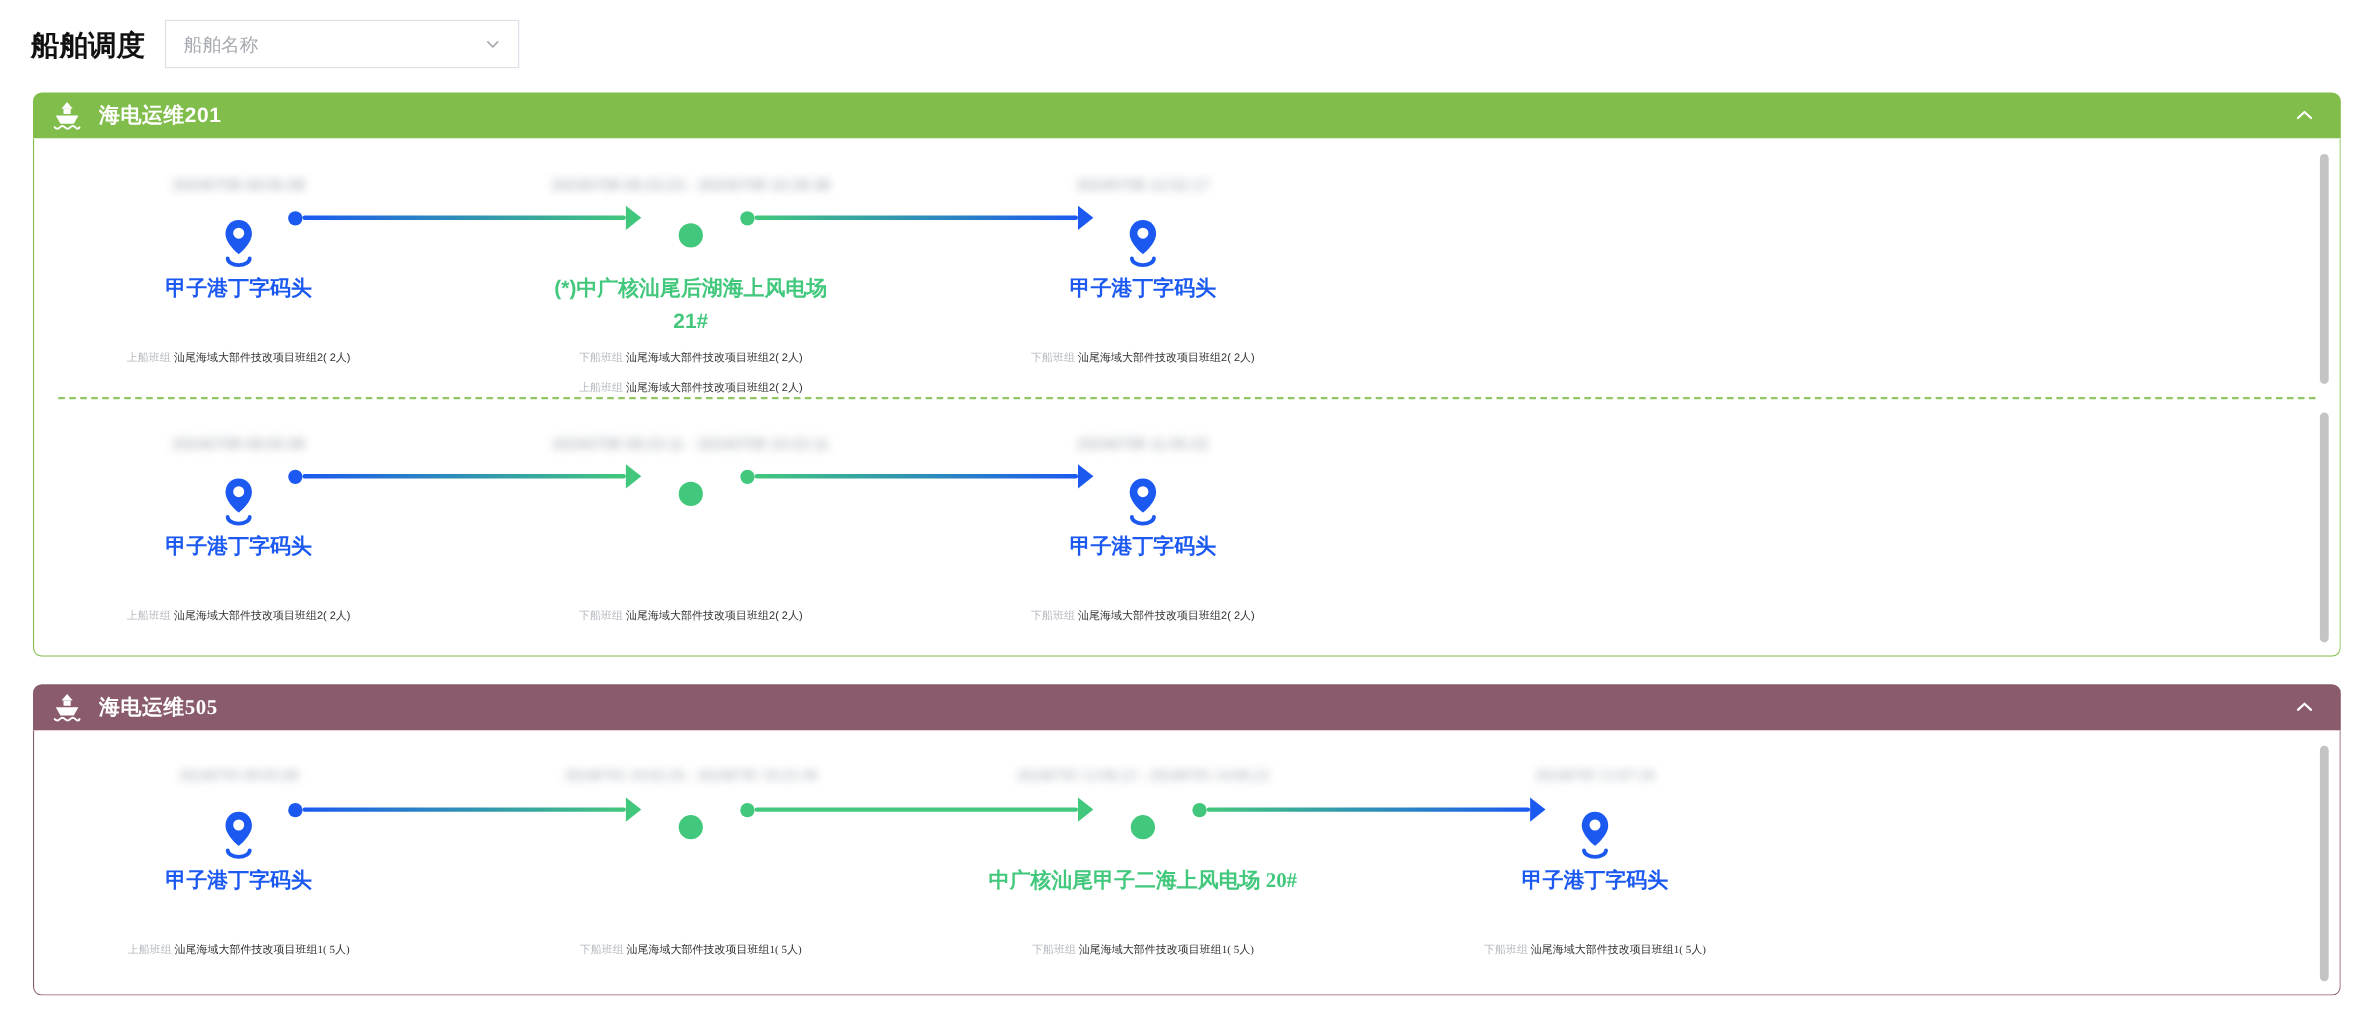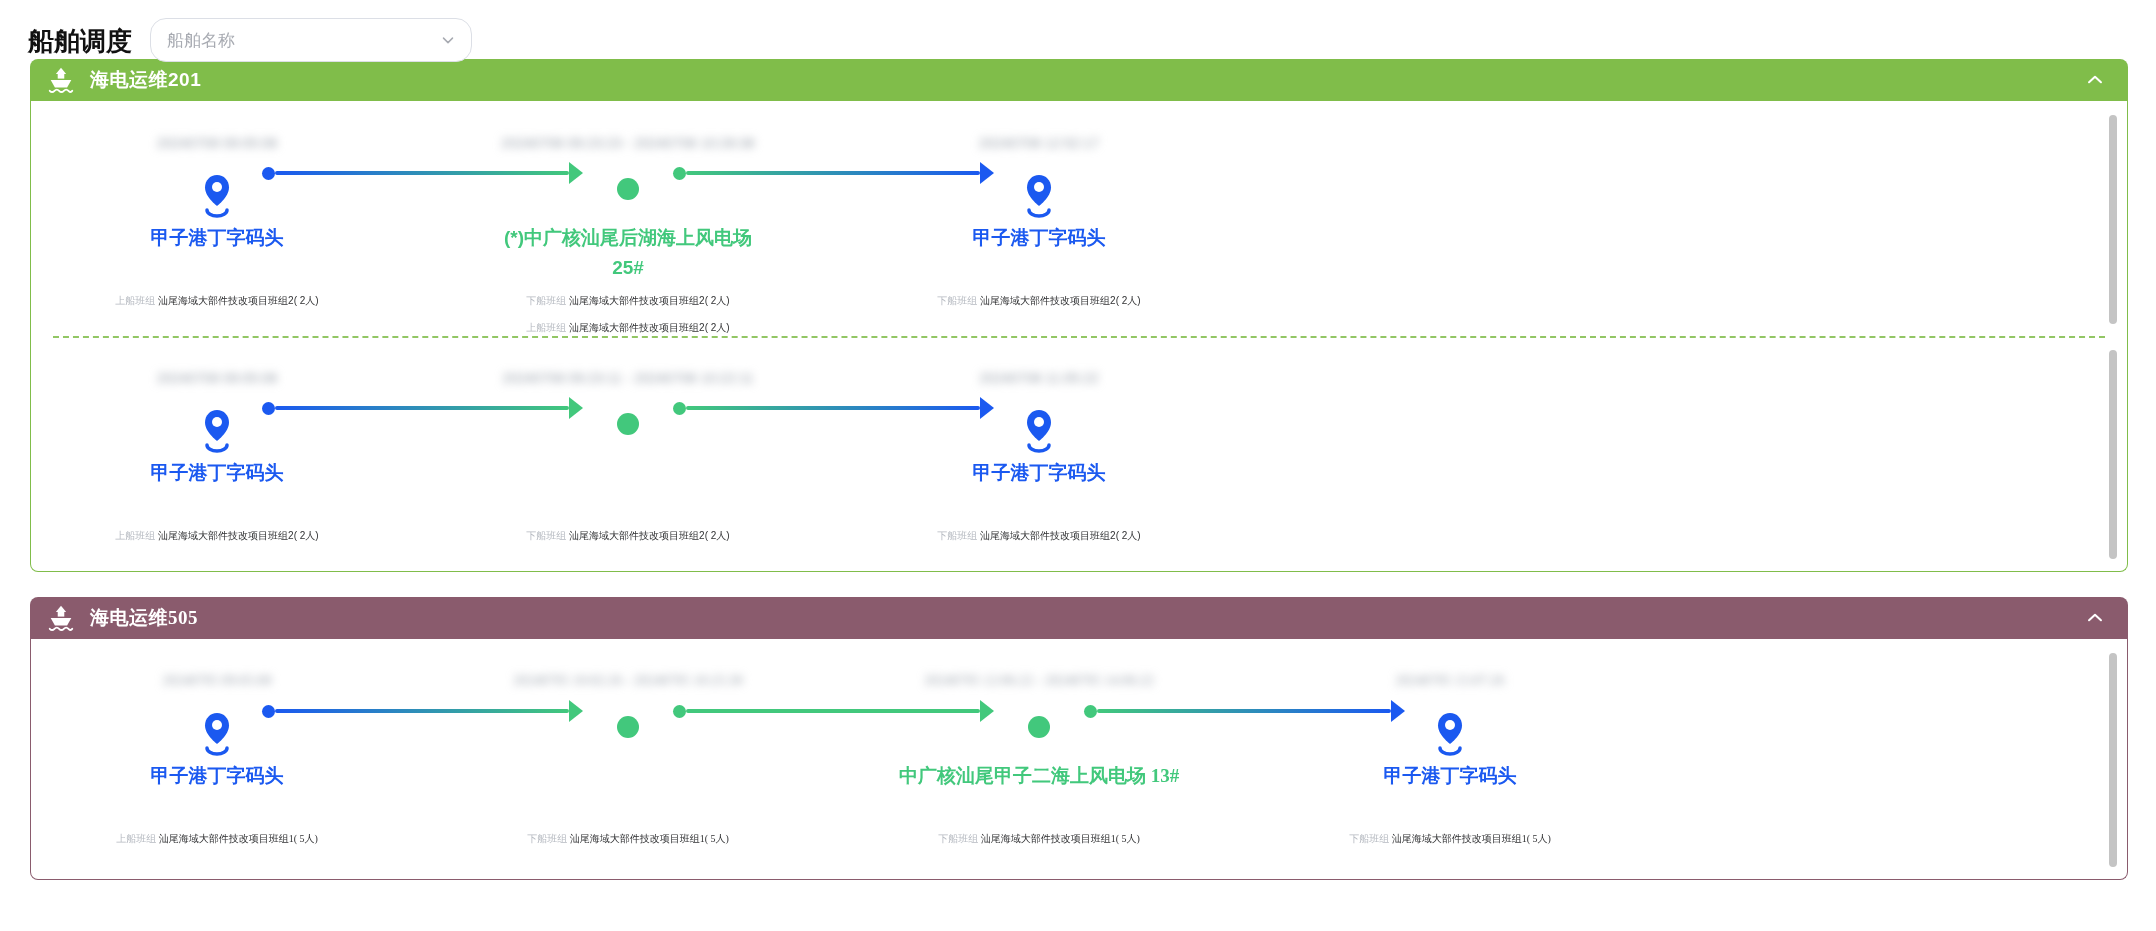--- a/index.html
+++ b/index.html
@@ -1,23 +1,23 @@
 <!DOCTYPE html>
 <html style="--accent-blue: #1b59f0; --accent-green: #42c87c; --panel-green: #80bd4a; --panel-maroon: #8a5b6d; --timestamp-grey: #9ca3ad; --label-grey: #b6bac1; --text-dark: #303133; --border-grey: #dcdfe6; --scrollbar-grey: #c4c4c4;"><head>
 <meta charset="utf-8">
 <style>
   * { margin:0; padding:0; box-sizing:border-box; }
   html,body { width:2156px; height:931px; background:#fff; overflow:hidden;
     font-family:"Liberation Sans", sans-serif; }
 
   
-  .topbar { position:relative; height:59px; }
+  .topbar { position:relative; height:84px; }
   .page-title { position:absolute; left:28px; top:24px; font-size:26px; font-weight:bold; color:#111; }
   .ship-select { position:absolute; left:150px; top:18px; width:322px; height:44px;
-    border:1px solid var(--border-grey); border-radius:16px; background:#fff;
+    border:1px solid var(--border-grey); border-radius:0; background:#fff;
     display:flex; align-items:center; padding:0 14px 0 16px; cursor:pointer; }
   .ship-select .placeholder { flex:1; font-size:17px; color:#a8abb2; }
   .chevron-down svg, .chevron-up svg { display:block; }
 
   
   .panel { margin:0 28px 0 30px; }
   .panel + .panel { margin-top:25px;font-family:Liberation Serif, serif; }
   .panel-header { height:42px; background:var(--theme); border-radius:8px 8px 0 0;
     display:flex; align-items:center; padding:0 16px; color:#fff; cursor:pointer; }
   .ship-icon { width:32px; height:32px; margin-right:12px; display:flex; align-items:center; }
@@ -109,21 +109,21 @@
   </div>
 <div class="connector" style="left: 231px; width: 321px;">
             <span class="route-start-dot" style="background: var(--accent-blue);"></span>
             <span class="route-line" style="background: linear-gradient(90deg,var(--accent-blue),var(--accent-green));"></span>
             <span class="route-arrow" style="border-left-color: var(--accent-green);"></span>
           </div>
   <div class="stop" style="left: 417px;">
     <div class="stop-time">20240708 09:23:23 - 20240708 10:28:38</div>
 
     <span class="marker-dot"></span>
-    <div class="stop-name green">(*)中广核汕尾后湖海上风电场 25#</div>
+    <div class="stop-name green">(*)中广核汕尾后湖海上风电场 21#</div>
     <div class="stop-crews">
               <div class="crew"><span class="crew-label">下船班组</span><span class="crew-value"> 汕尾海域大部件技改项目班组2( 2人)</span></div>
               <div class="crew"><span class="crew-label">上船班组</span><span class="crew-value"> 汕尾海域大部件技改项目班组2( 2人)</span></div>
             </div>
   </div>
 <div class="connector" style="left: 642px; width: 321px;">
             <span class="route-start-dot" style="background: var(--accent-green);"></span>
             <span class="route-line" style="background: linear-gradient(90deg,var(--accent-green),var(--accent-blue));"></span>
             <span class="route-arrow" style="border-left-color: var(--accent-blue);"></span>
           </div>
@@ -247,21 +247,21 @@
   </div>
 <div class="connector" style="left: 642px; width: 321px;">
             <span class="route-start-dot" style="background: var(--accent-green);"></span>
             <span class="route-line" style="background: linear-gradient(90deg,var(--accent-green),var(--accent-green));"></span>
             <span class="route-arrow" style="border-left-color: var(--accent-green);"></span>
           </div>
   <div class="stop" style="left: 828px;">
     <div class="stop-time">20240705 12:06:22 - 20240705 14:06:22</div>
 
     <span class="marker-dot"></span>
-    <div class="stop-name green">中广核汕尾甲子二海上风电场 13#</div>
+    <div class="stop-name green">中广核汕尾甲子二海上风电场 20#</div>
     <div class="stop-crews">
               <div class="crew"><span class="crew-label">下船班组</span><span class="crew-value"> 汕尾海域大部件技改项目班组1( 5人)</span></div>
             </div>
   </div>
 <div class="connector" style="left: 1053px; width: 321px;">
             <span class="route-start-dot" style="background: var(--accent-green);"></span>
             <span class="route-line" style="background: linear-gradient(90deg,var(--accent-green),var(--accent-blue));"></span>
             <span class="route-arrow" style="border-left-color: var(--accent-blue);"></span>
           </div>
   <div class="stop" style="left: 1239px;">

